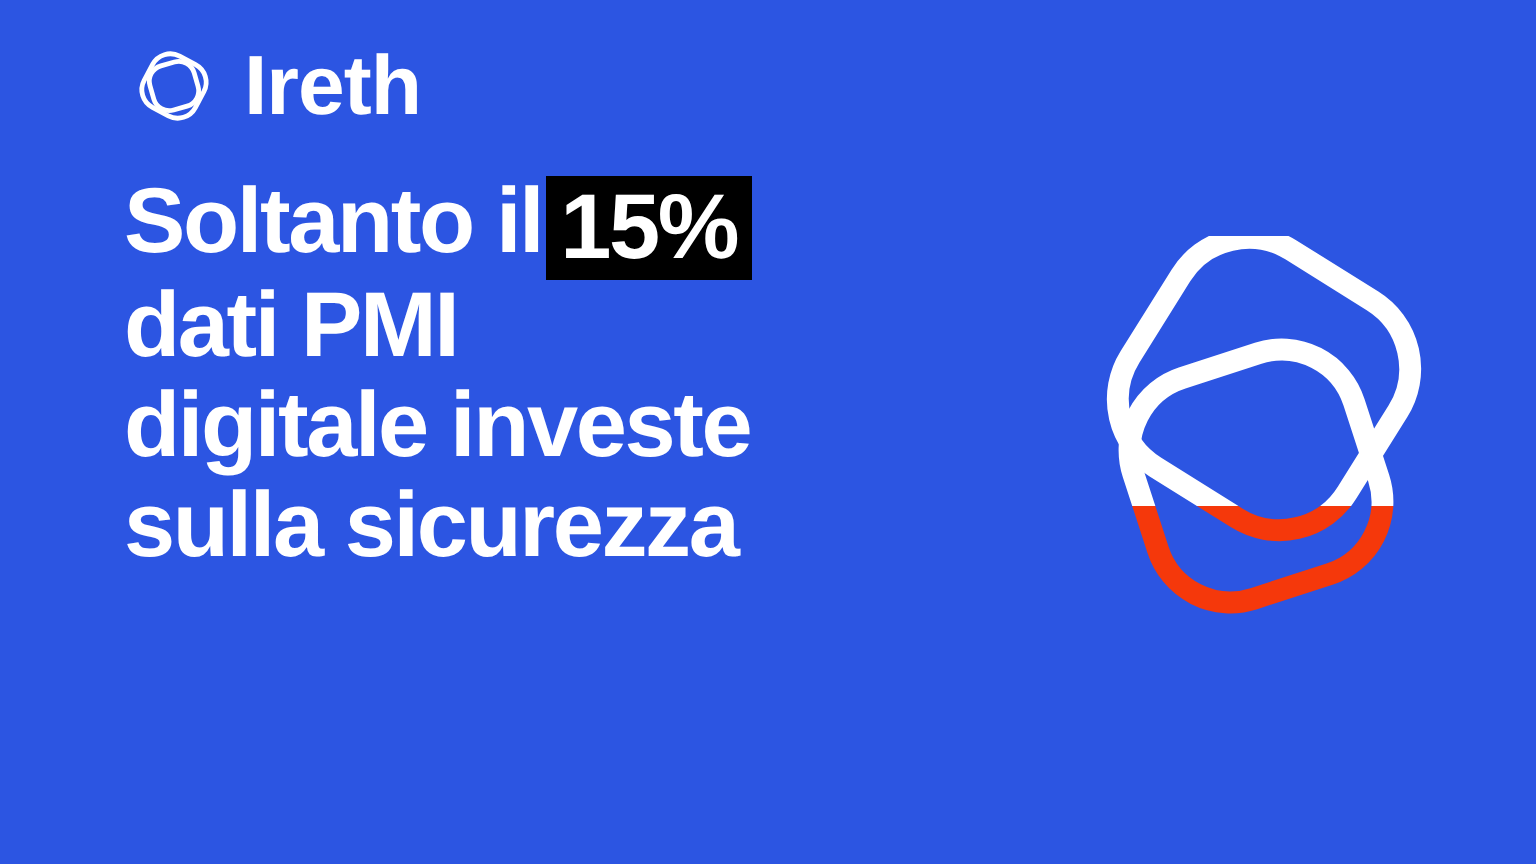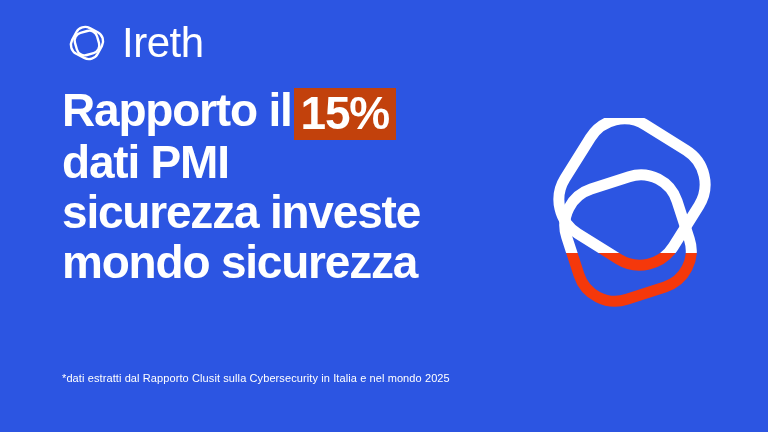--- a/index.html
+++ b/index.html
@@ -31,21 +31,21 @@
     align-items: center;
     gap: 10px;
   }
   #brand-mark {
     width: 50px;
     height: 50px;
     display: block;
   }
   #brand-wordmark {
     font-size: 42px;
-    font-weight: 400;
+    font-weight: 700;
     color: #ffffff;
     letter-spacing: -0.5px;
     line-height: 1;
     white-space: nowrap;
   }
 
   
   #headline {
     position: absolute;
     left: 62px;
@@ -54,21 +54,21 @@
   }
   .headline-line {
     font-size: 46px;
     font-weight: 700;
     color: #ffffff;
     line-height: 50px;
     letter-spacing: -1.2px;
     white-space: nowrap;
   }
   .hl-highlight {
-    background: #c2410c;
+    background: #000000;
     color: #ffffff;
     padding: 3px 7px 5px 7px;
     margin-left: 2px;
     display: inline-block;
     line-height: 44px;
     position: relative;
     top: 3px;
   }
 
   
@@ -109,28 +109,27 @@
           <rect x="10.5" y="10.5" width="29" height="29" rx="10" ry="10" transform="rotate(28 25 25)"></rect>
           <rect x="13.5" y="13.5" width="23" height="23" rx="8" ry="8" transform="rotate(-16 25 25)"></rect>
         </g>
       </svg>
     </span>
     <span id="brand-wordmark">Ireth</span>
   </div>
 
   <div id="headline">
     <div class="headline-line">
-      <span>Rapporto il</span><span class="hl-highlight">15%</span>
+      <span>Soltanto il</span><span class="hl-highlight">15%</span>
     </div>
     <div class="headline-line">dati PMI</div>
-    <div class="headline-line">sicurezza investe</div>
-    <div class="headline-line">mondo sicurezza</div>
+    <div class="headline-line">digitale investe</div>
+    <div class="headline-line">sulla sicurezza</div>
   </div>
 
-  <div id="footnote">*dati estratti dal Rapporto Clusit sulla Cybersecurity in Italia e nel mondo 2025</div>
 
   <div id="decor-graphic">
     <span>
       <svg viewBox="0 0 240 212" aria-hidden="true">
         <defs>
           <clipPath id="clip-upper">
             <rect x="0" y="0" width="240" height="135"></rect>
           </clipPath>
           <clipPath id="clip-lower">
             <rect x="0" y="135" width="240" height="77"></rect>

